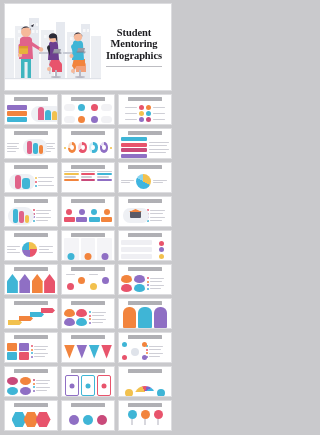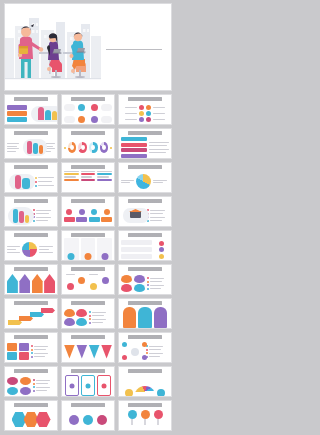--- a/index.html
+++ b/index.html
@@ -209,20 +209,25 @@
           <circle cx="66.5" cy="52" r="2" fill="#f6b99a"></circle>
           <circle cx="73" cy="33" r="4.2" fill="#f6b99a"></circle>
           <path d="M68.8 33 C68.8 27 77.2 27 77.2 33 L77.2 31 C75 29 71 29 68.8 32 Z" fill="#2b2b38"></path>
           <path d="M73 44 L80 44 L79 48 L72 48 Z" fill="#9a9aa6"></path>
           <rect x="71.5" y="47.6" width="9" height="0.9" fill="#7d7d8a"></rect>
         </g>
       </svg>
     </div>
 
     <div class="hero-text">
+      <div class="hero-title">
+        <div>Student</div>
+        <div>Mentoring</div>
+        <div>Infographics</div>
+      </div>
       <div class="hero-rule"></div>
     </div>
   </div>
 
   <div class="grid">
 
     <div class="thumb">
       <div class="t-title"></div>
       <div class="t-body">
         <div style="display:flex;height:100%;gap:2px;">

